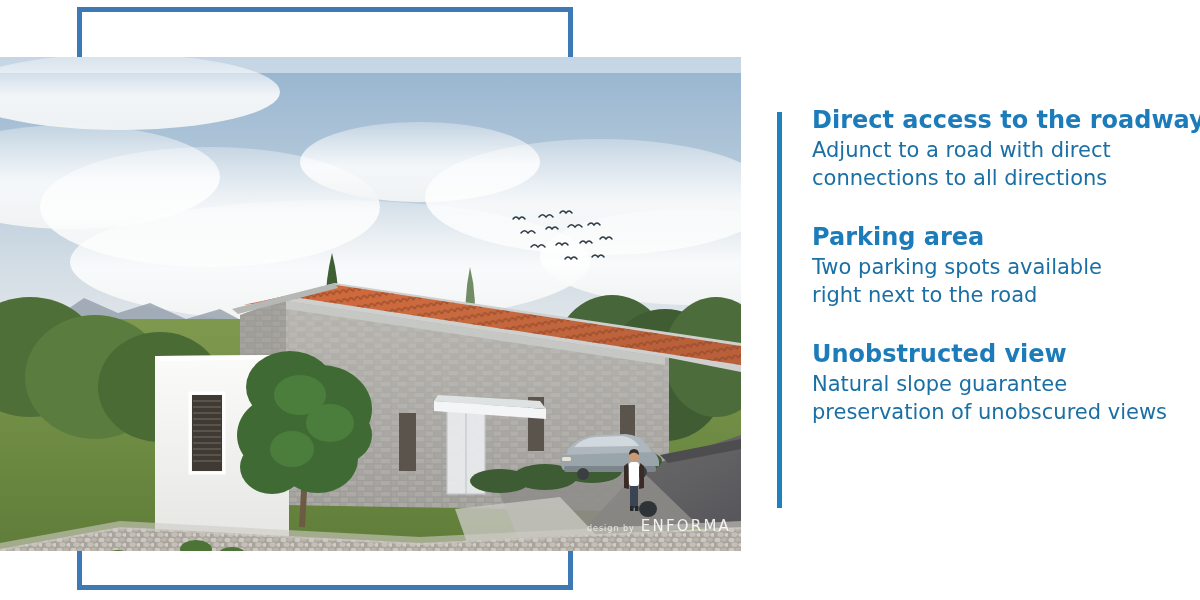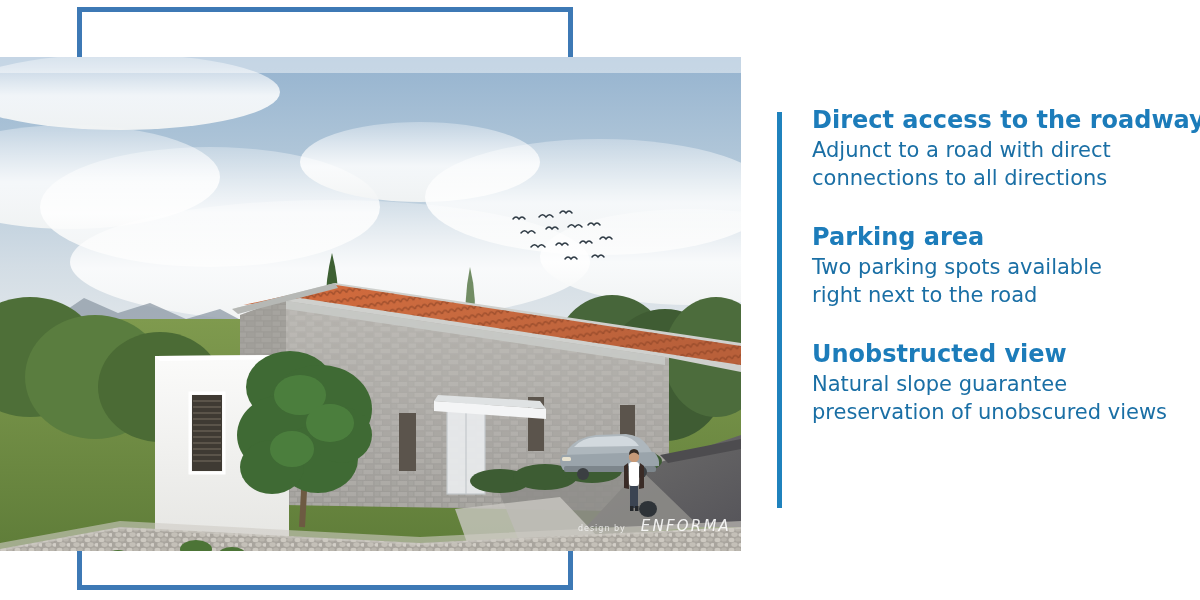--- a/index.html
+++ b/index.html
@@ -48,23 +48,23 @@
     bottom: 16px;
     color: rgba(255,255,255,0.88);
     font-size: 11px;
     letter-spacing: 1.6px;
     white-space: nowrap;
   }
   .wm .wm-pre {
     font-size: 8px;
     letter-spacing: 1px;
     opacity: 0.85;
-    margin-right: 15px;
-  }
-  .wm .wm-brand { font-size: 15px; letter-spacing: 2.2px; font-style: italic; }
+    margin-right: 6px;
+  }
+  .wm .wm-brand { font-size: 15px; letter-spacing: 2.2px; }
 
   
   #accent-bar {
     position: absolute;
     left: 777px;
     top: 112px;
     width: 5px;
     height: 396px;
     background: #1f82bd;
   }

